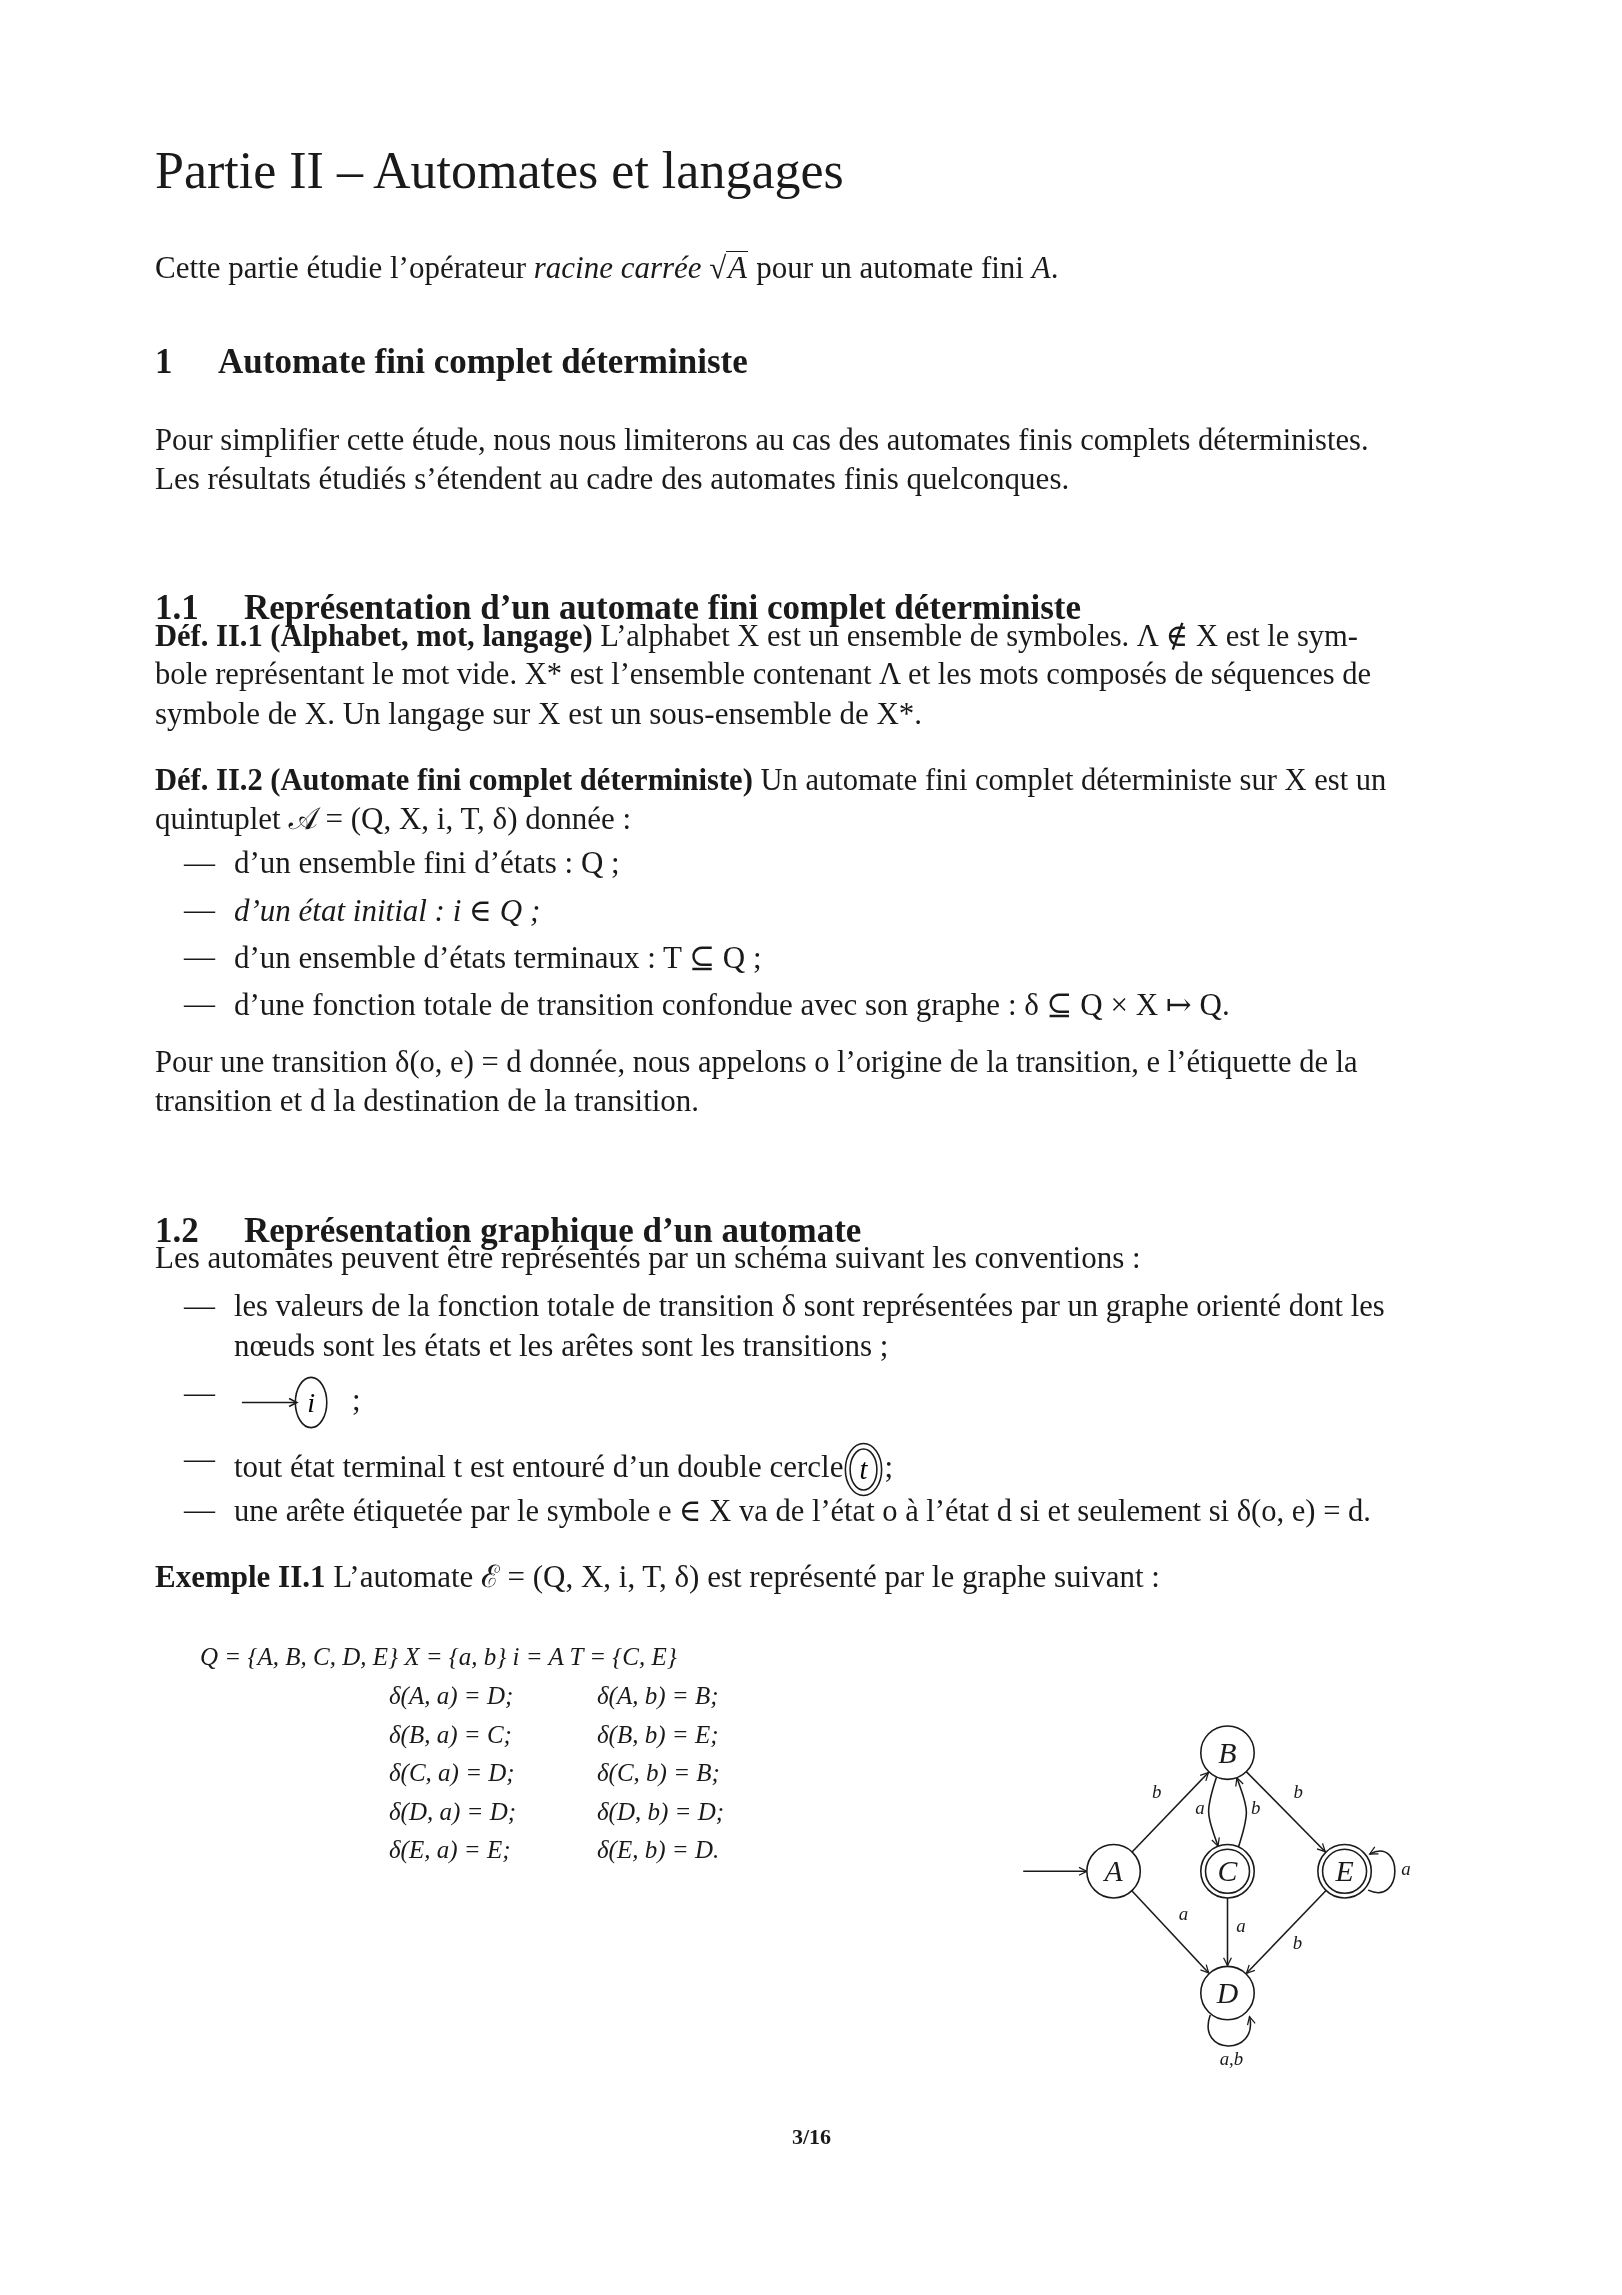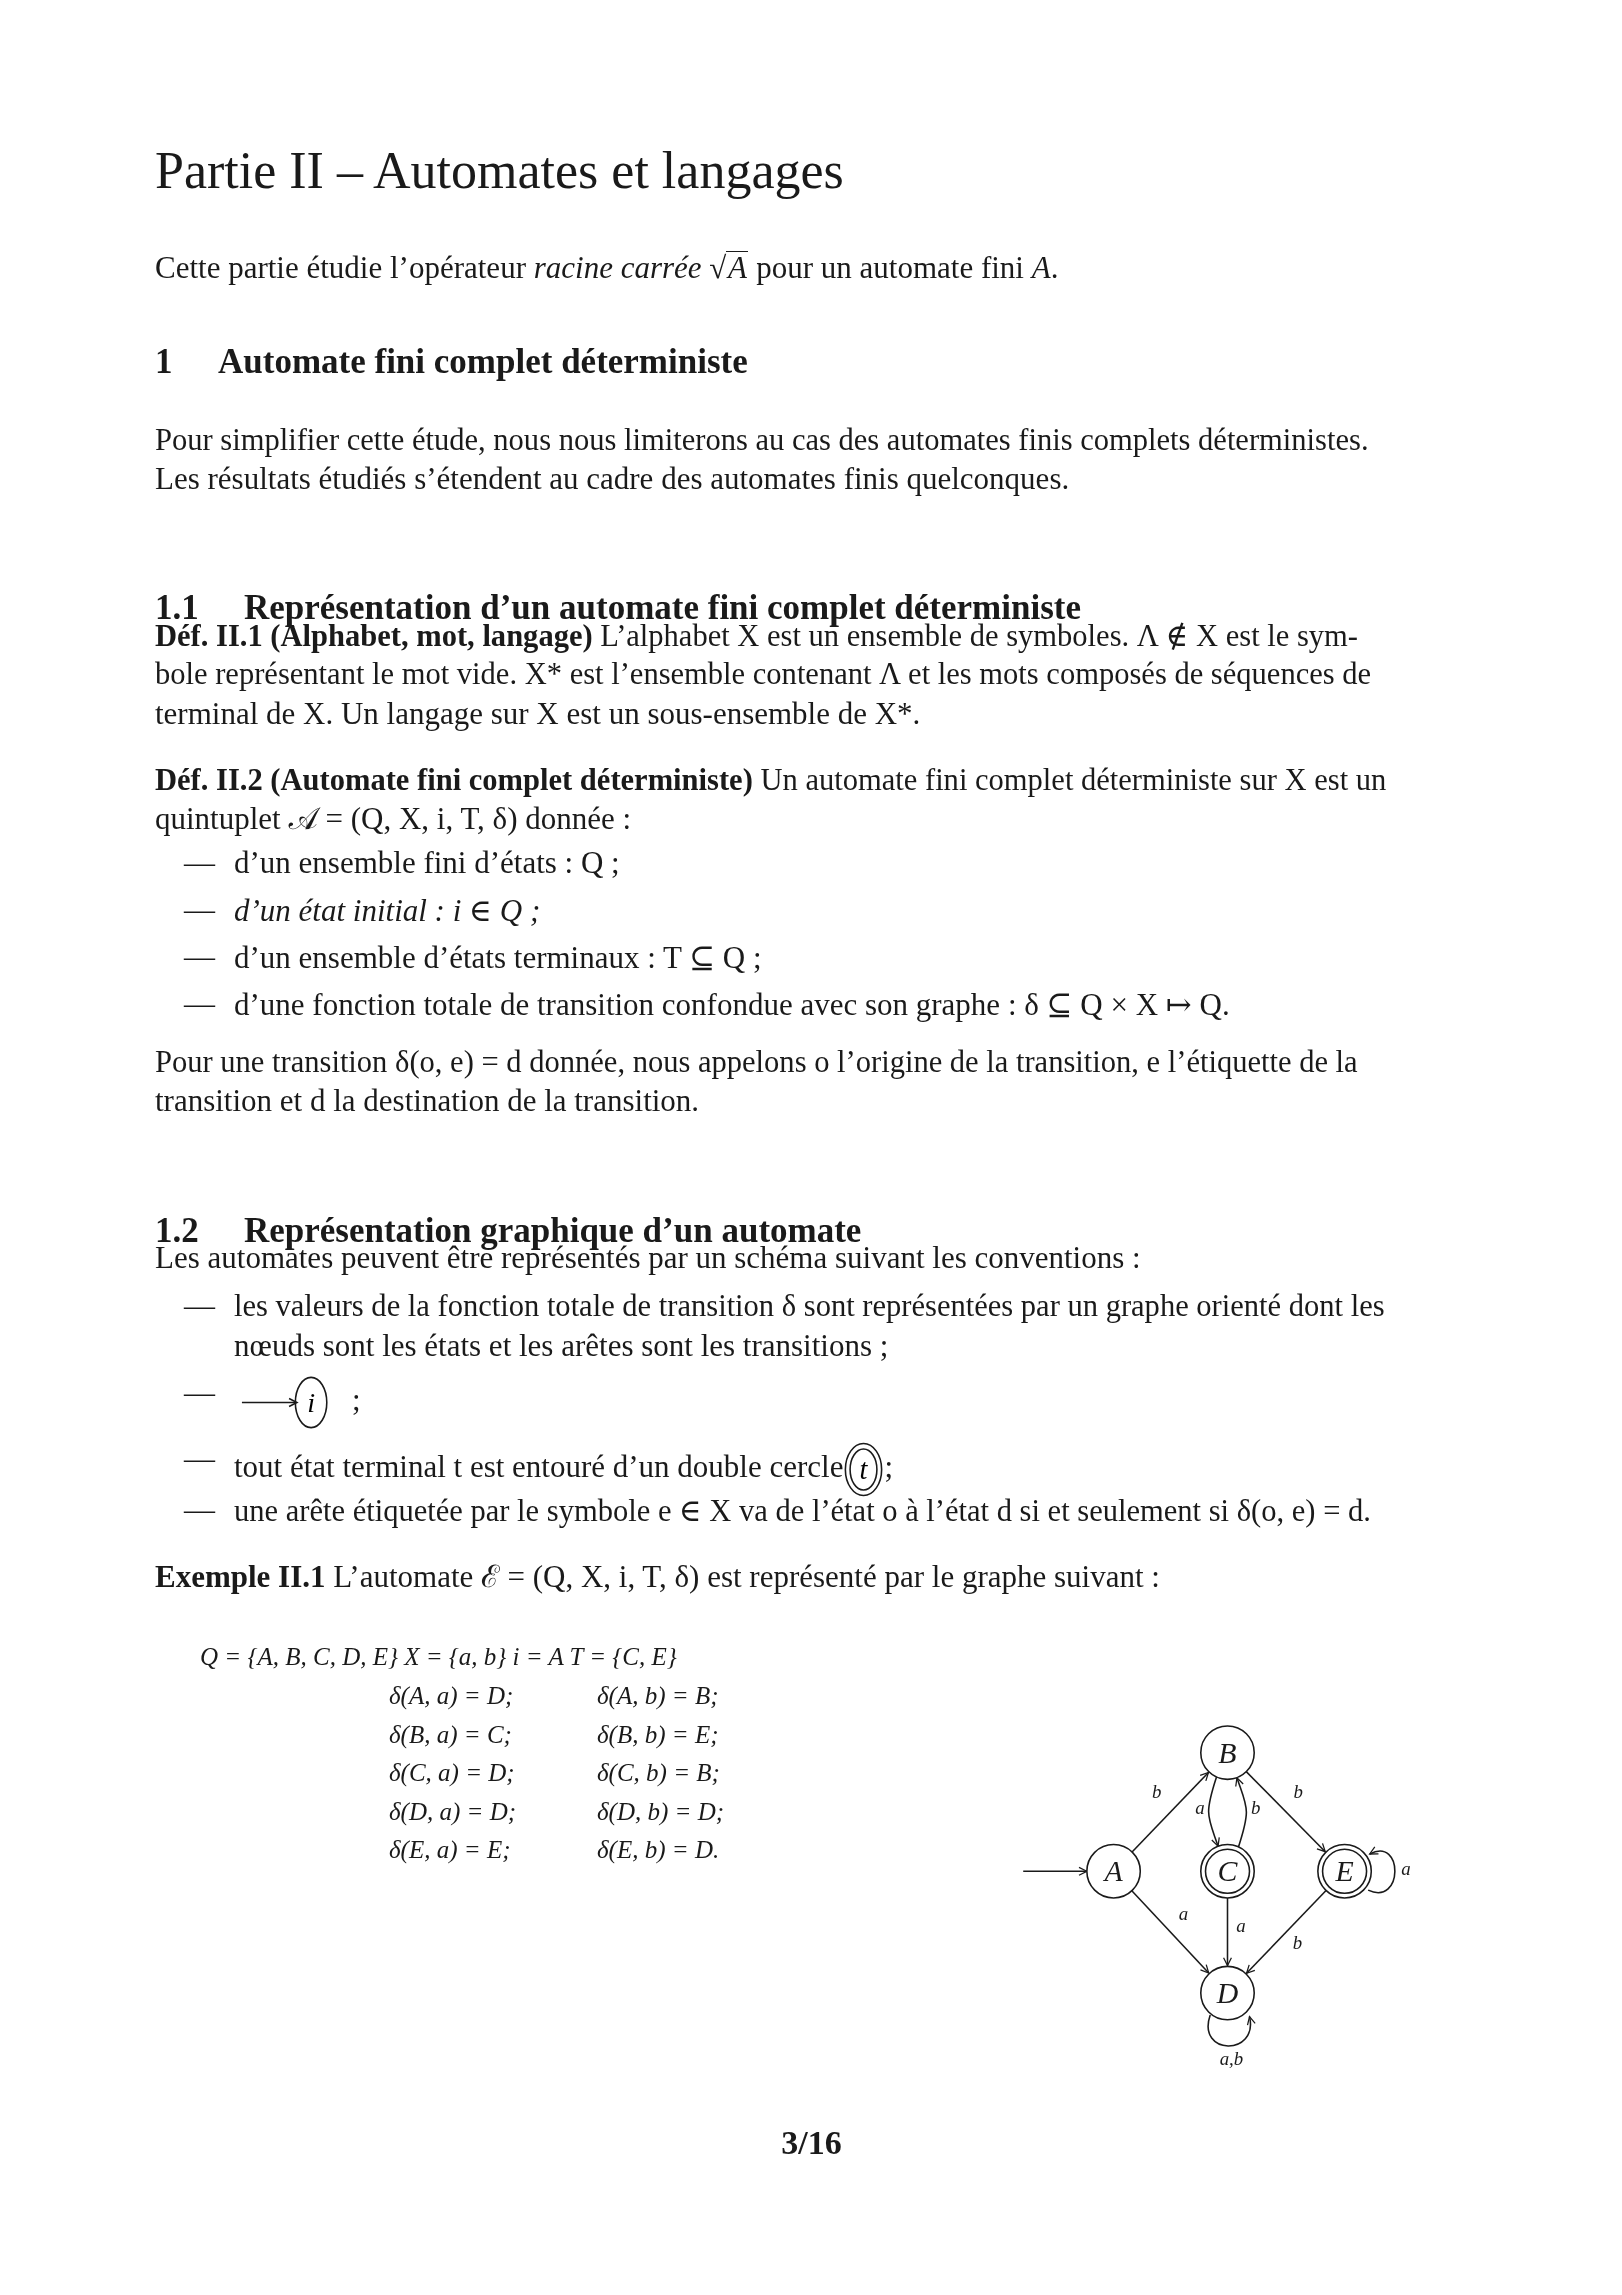--- a/index.html
+++ b/index.html
@@ -12,21 +12,21 @@
   .body { font-size:31px; }
   .h1 { font-size:35px; font-weight:bold; }
   .num { display:inline-block; width:63px; }
   .num2 { display:inline-block; width:89px;margin-top:40px; }
   .dash { position:absolute; left:184px; font-size:31px; white-space:nowrap; }
   .bl { position:absolute; left:234px; font-size:31px; white-space:nowrap; transform-origin:0 50%; }
   .sqrt { display:inline-block; border-top:1.6px solid #1a1a1a; padding:0 1.6px; margin-left:0; line-height:1; }
   .inl-svg { vertical-align:middle; }
   .math { position:absolute; font-size:25px; font-style:italic; white-space:nowrap; transform-origin:0 50%; }
   .footer { position:absolute; top:2124px; left:0; width:1623px; text-align:center;
-            font-size:34px; font-weight:bold; }
+            font-size:22px; font-weight:bold; }
   #graph { position:absolute; left:1013px; top:1696px; }
   #graph text { font-family:"Liberation Serif", "DejaVu Serif", serif; font-style:italic; fill:#1a1a1a; }
 </style>
 </head>
 <body>
 
 <div class="ln title">Partie II – Automates et langages</div>
 
 <div class="ln body" style="top:250px;">
   <span>Cette partie étudie l’opérateur </span><span class="m">racine carrée</span> √<span class="sqrt m">A</span><span> pour un automate fini </span><span class="m">A</span><span>.</span>
@@ -39,21 +39,21 @@
 <div class="ln body" style="top:461px;">Les résultats étudiés s’étendent au cadre des automates finis quelconques.</div>
 
 <div class="ln h1" style="top:548px;">
   <span class="num2">1.1</span><span>Représentation d’un automate fini complet déterministe</span>
 </div>
 
 <div class="ln body" style="top:617px; transform:scaleX(0.985);">
   <span class="b">Déf. II.1 (Alphabet, mot, langage)</span><span> L’alphabet X est un ensemble de symboles. Λ ∉ X est le sym-</span>
 </div>
 <div class="ln body" style="top:656px; transform:scaleX(0.985);">bole représentant le mot vide. X* est l’ensemble contenant Λ et les mots composés de séquences de</div>
-<div class="ln body" style="top:696px;">terminal de X. Un langage sur X est un sous-ensemble de X*.</div>
+<div class="ln body" style="top:696px;">symbole de X. Un langage sur X est un sous-ensemble de X*.</div>
 
 <div class="ln body" style="top:762px; transform:scaleX(0.985);">
   <span class="b">Déf. II.2 (Automate fini complet déterministe)</span><span> Un automate fini complet déterministe sur X est un</span>
 </div>
 <div class="ln body" style="top:801px;">quintuplet 𝒜 = (Q, X, i, T, δ) donnée :</div>
 
 <div class="dash" style="top:845px;">—</div>
 <div class="bl" style="top:845px;">d’un ensemble fini d’états : Q ;</div>
 <div class="dash" style="top:892px;">—</div>
 <div class="bl" style="top:892px;font-style:italic;">d’un état initial : i ∈ Q ;</div>

